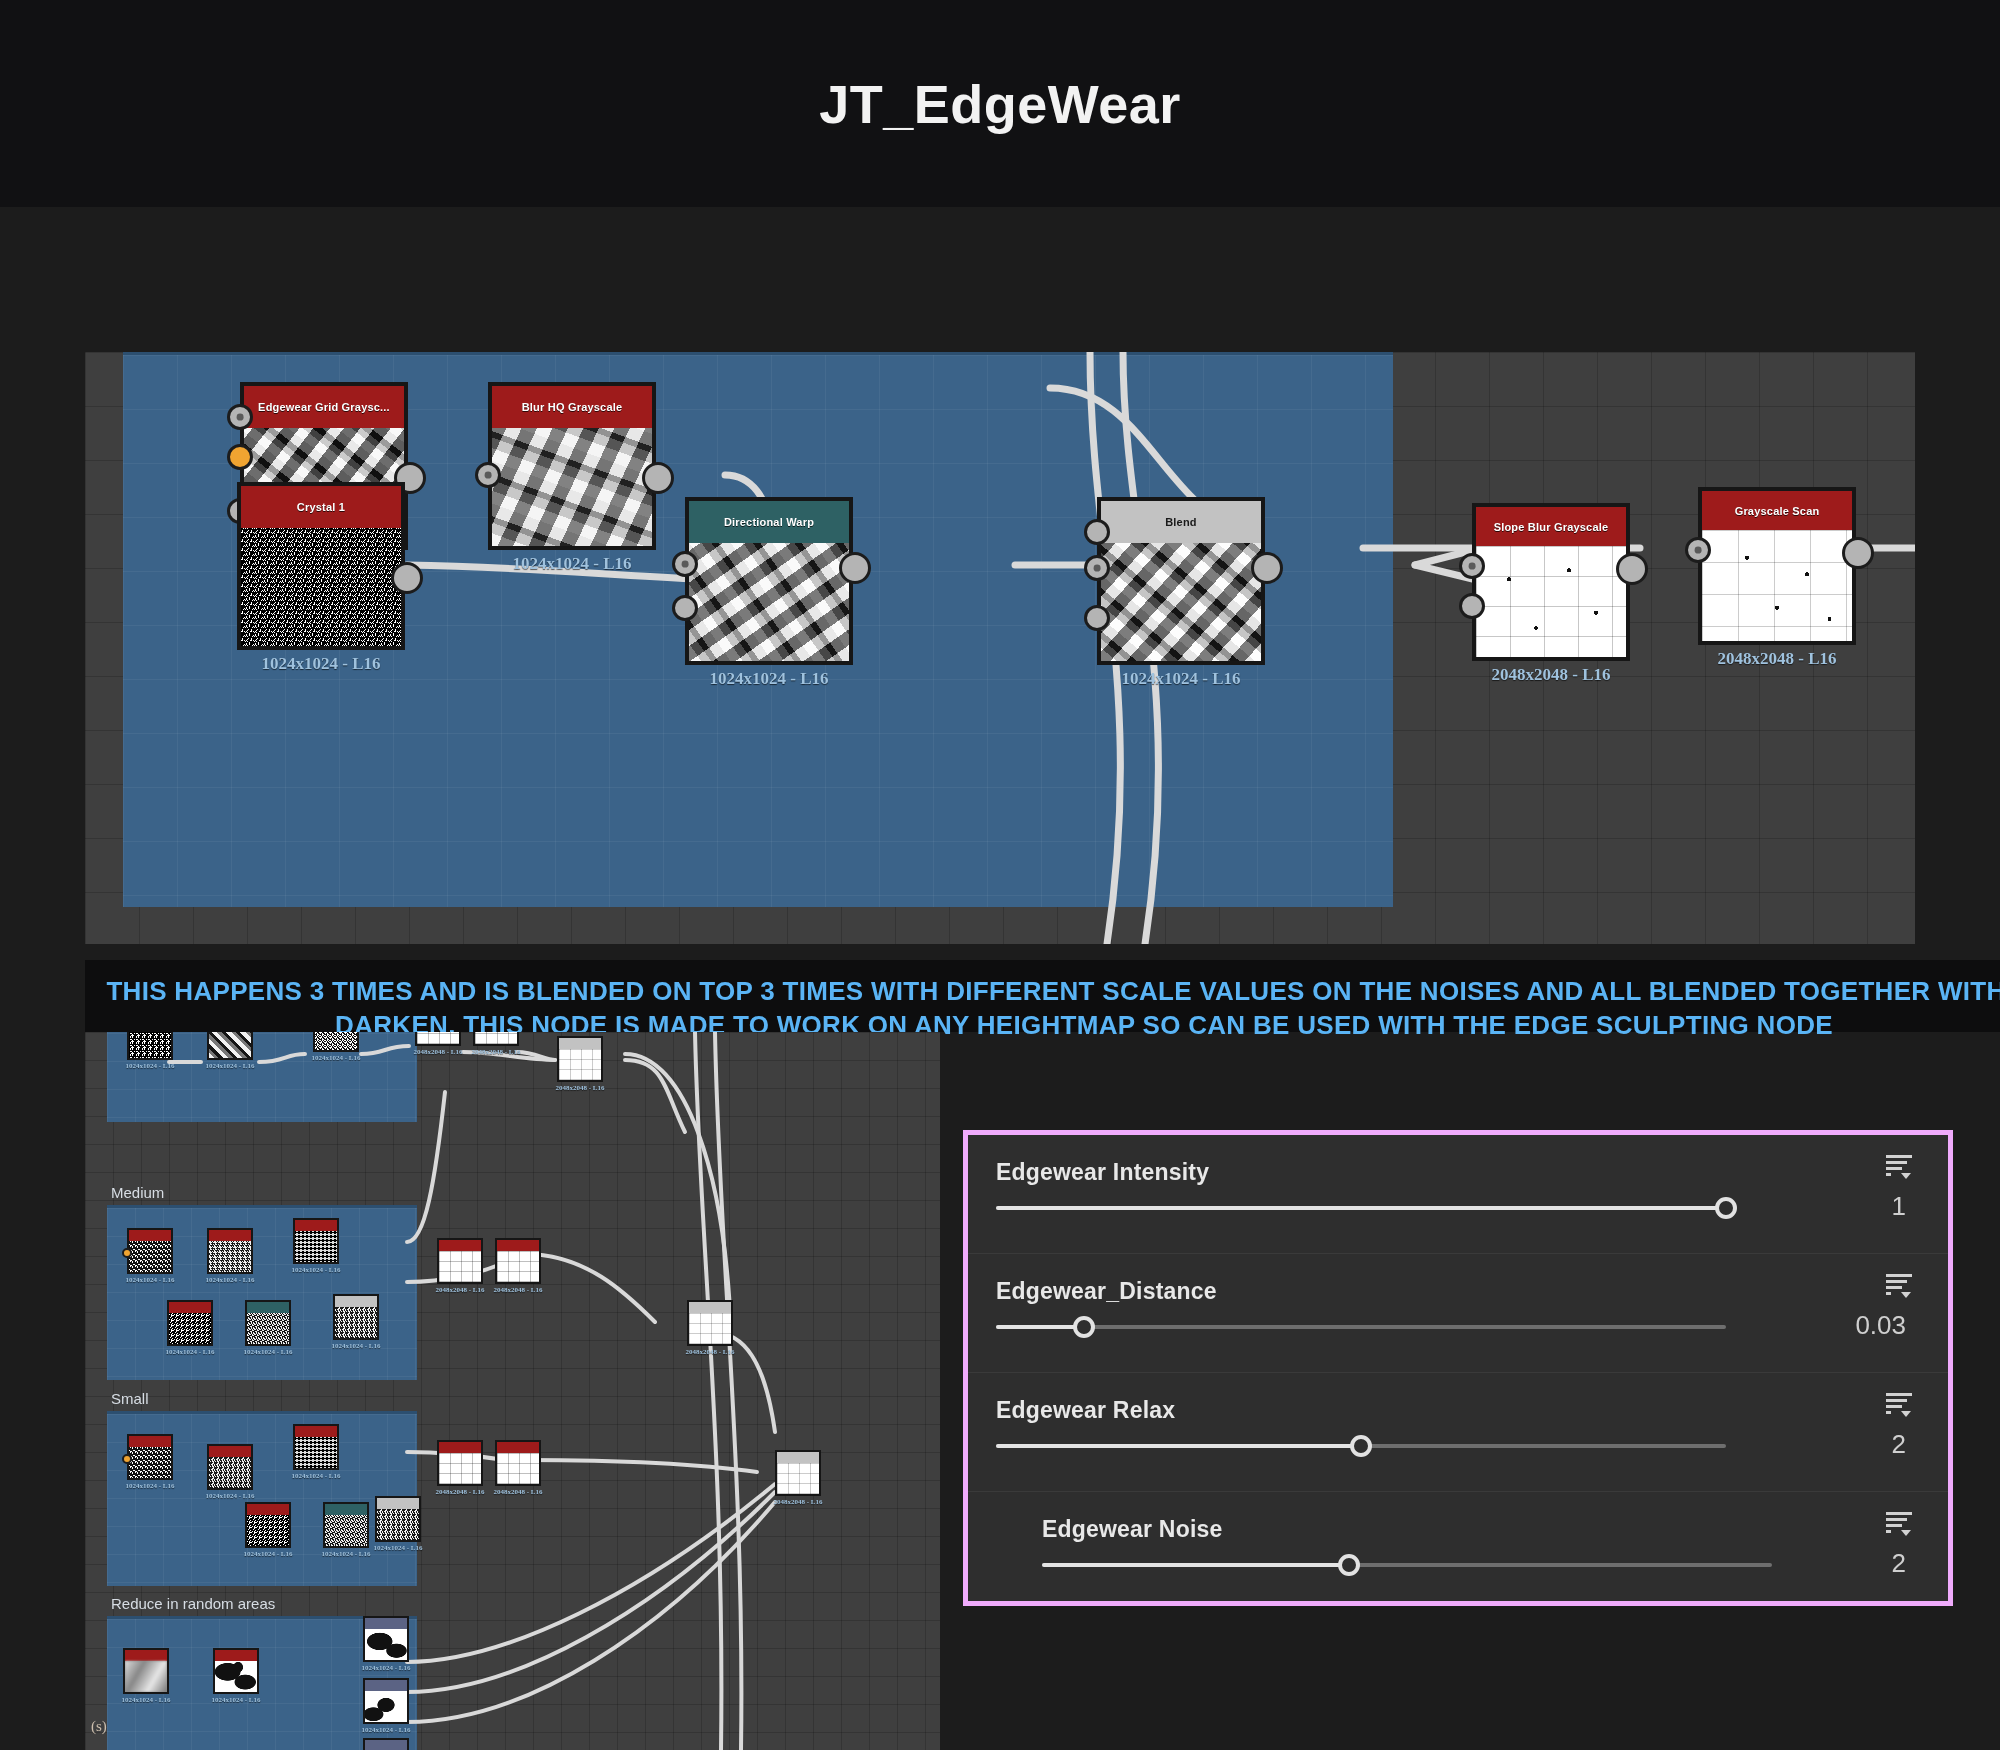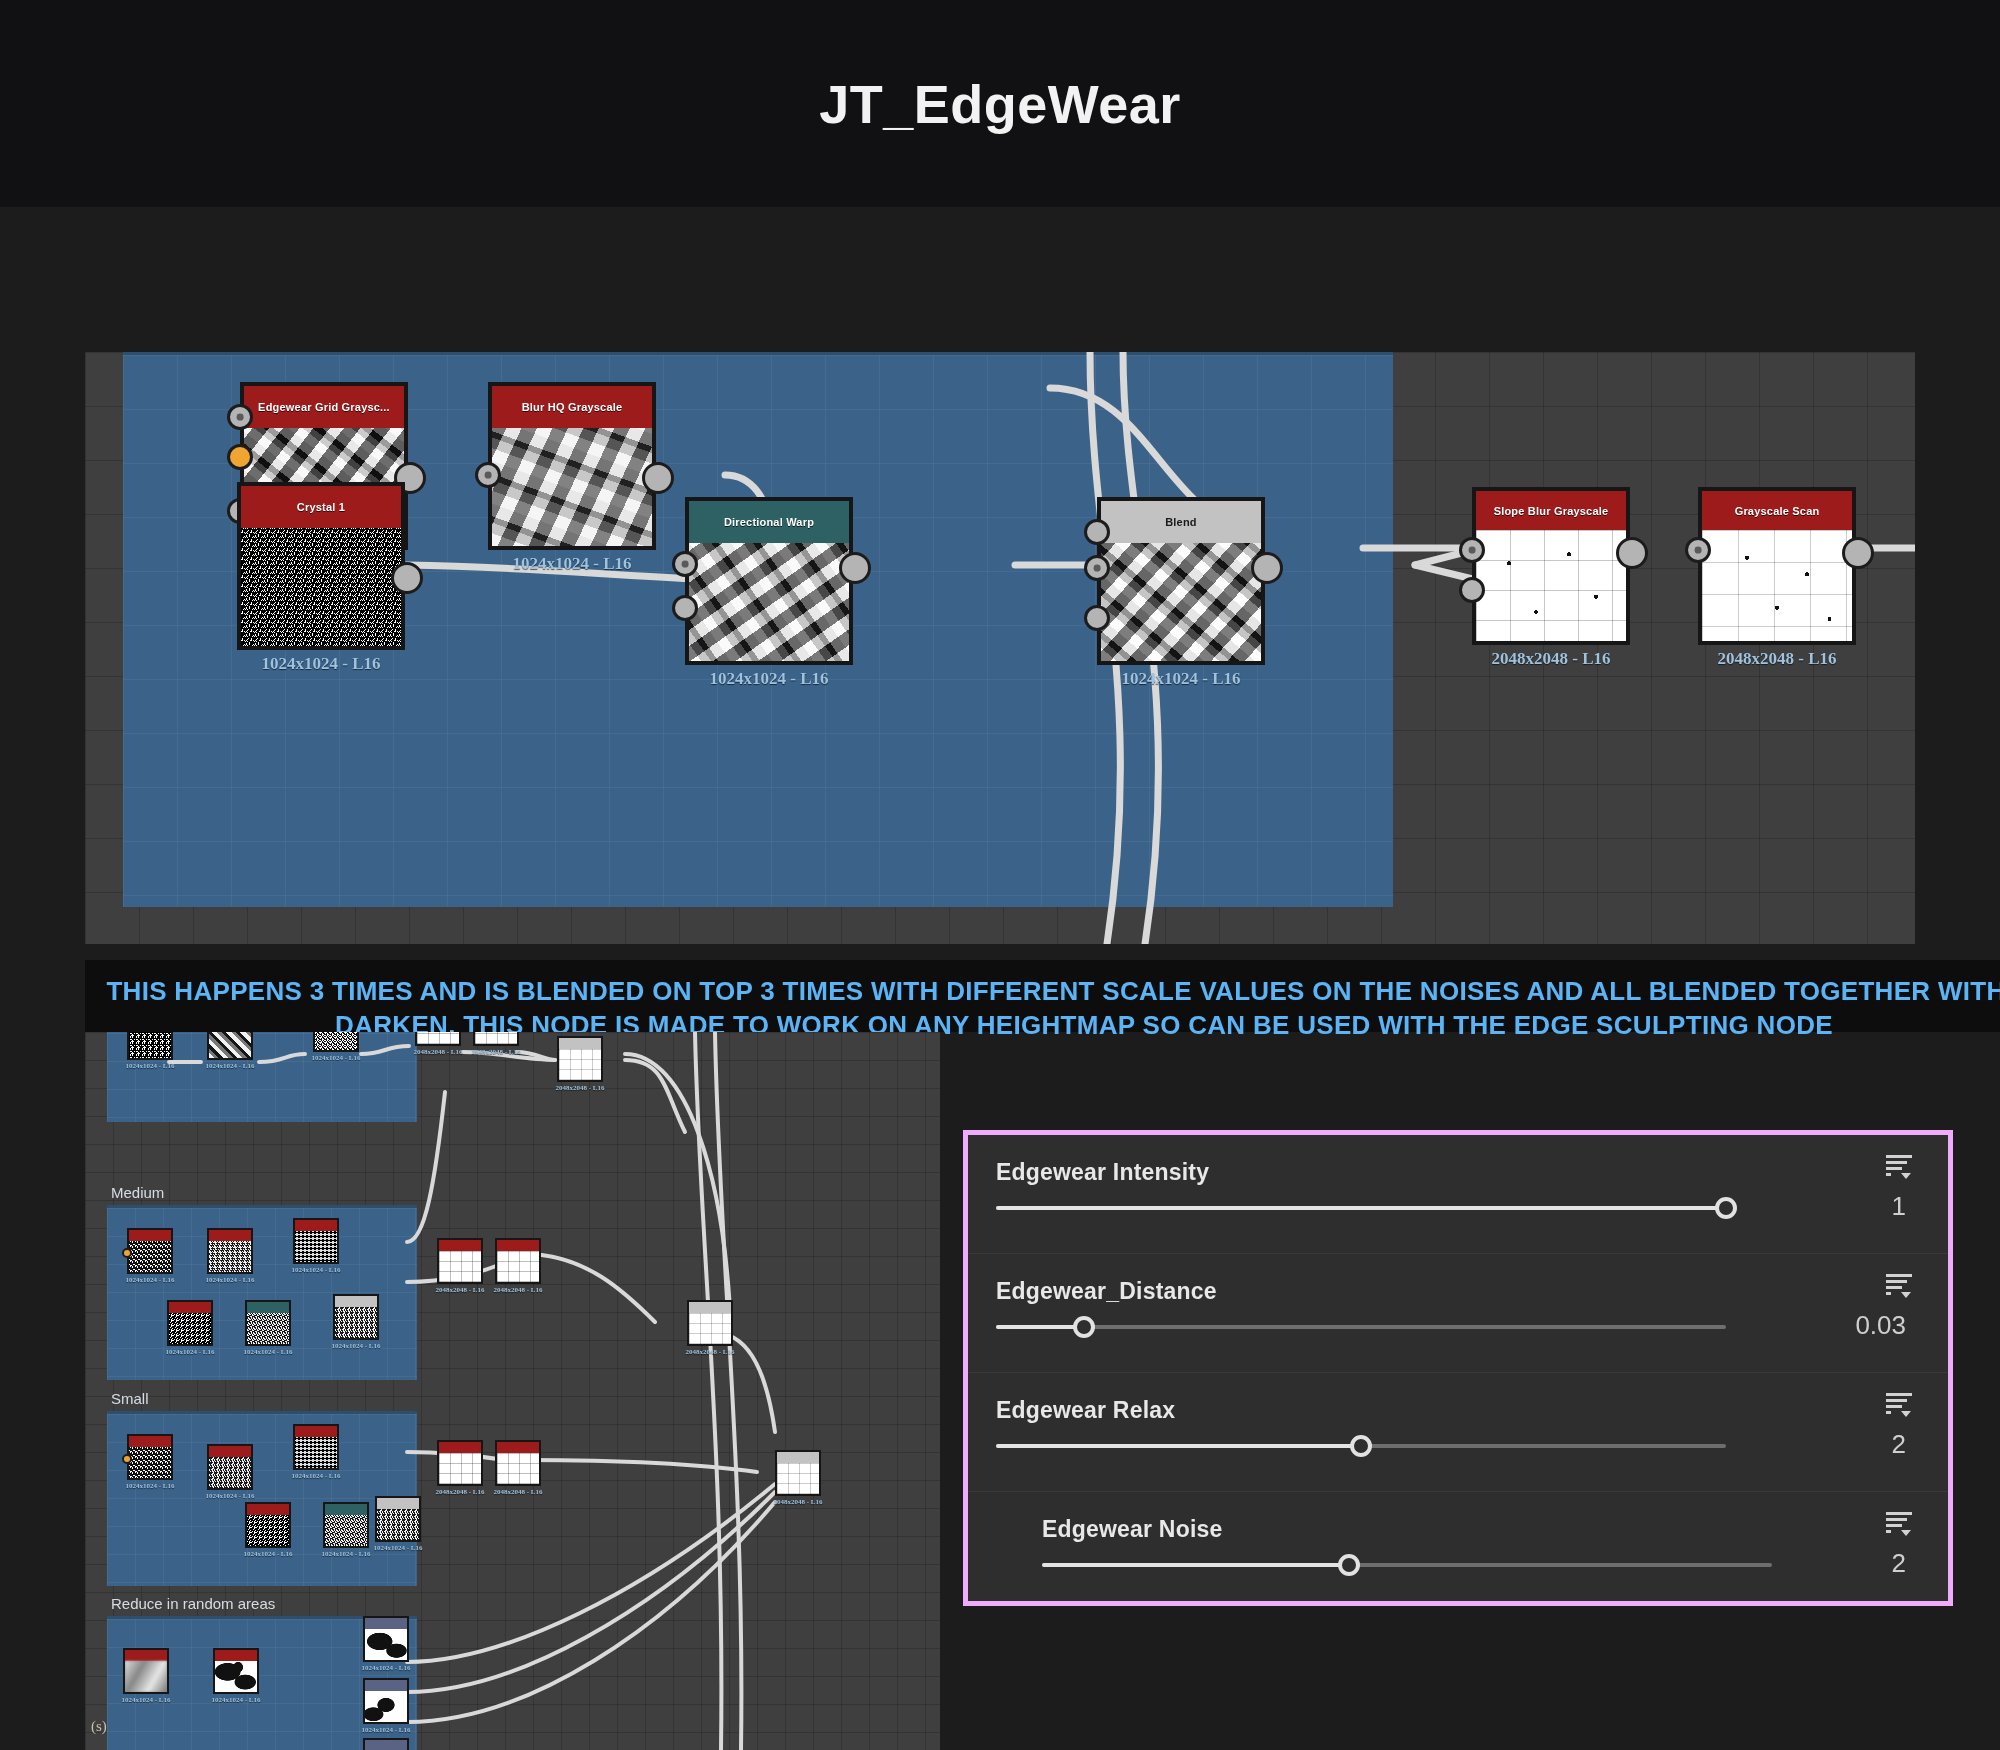--- a/index.html
+++ b/index.html
@@ -312,21 +312,21 @@
                repeating-linear-gradient(-48deg,rgba(255,255,255,.5) 0 12px,rgba(0,0,0,.5) 12px 25px);
                background-blend-mode: overlay;"></div>
       </div>
       <div class="sock" style="left:-13px; top:22px; width:26px; height:26px;"></div>
       <div class="sock in-dot" style="left:-13px; top:58px; width:26px; height:26px;"></div>
       <div class="sock" style="left:-13px; top:108px; width:26px; height:26px;"></div>
       <div class="sock" style="right:-18px; top:55px; width:32px; height:32px;"></div>
       <div class="node-caption">1024x1024 - L16</div>
     </div>
 
-    <div class="node" style="left:1387px; top:135px; width:158px; height:158px;">
+    <div class="node" style="left:1387px; top:151px; width:158px; height:158px;">
       <div class="node-box">
         <div class="node-title">Slope Blur Grayscale</div>
         <div class="node-thumb" style="background:#fff;
                background-image:
                  repeating-linear-gradient(to right, rgba(0,0,0,.22) 0 1px, transparent 1px 34px),
                  repeating-linear-gradient(to bottom, rgba(0,0,0,.22) 0 1px, transparent 1px 30px),
                  radial-gradient(circle at 22% 30%, #111 0 2px, transparent 2px),
                  radial-gradient(circle at 62% 22%, #111 0 2px, transparent 2px),
                  radial-gradient(circle at 80% 60%, #111 0 2px, transparent 2px),
                  radial-gradient(circle at 40% 74%, #111 0 2px, transparent 2px);"></div>

